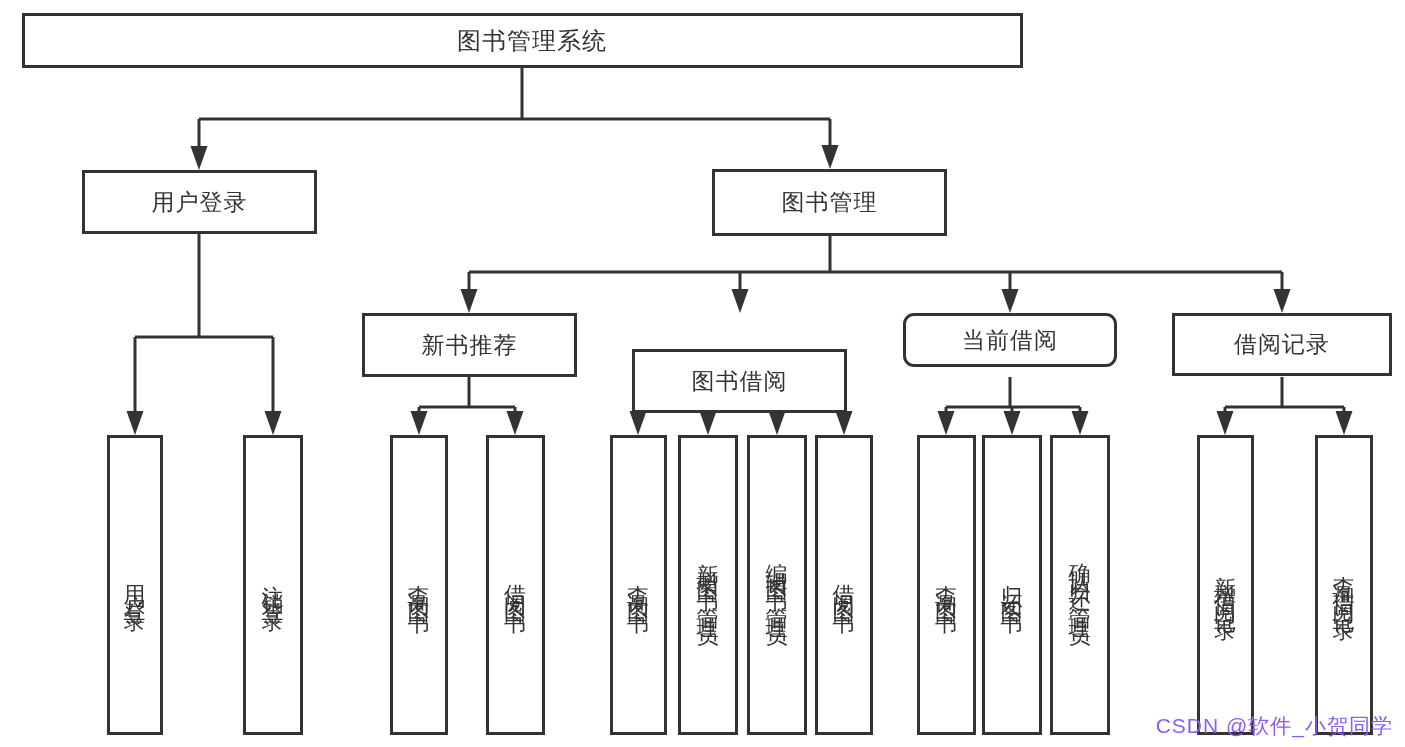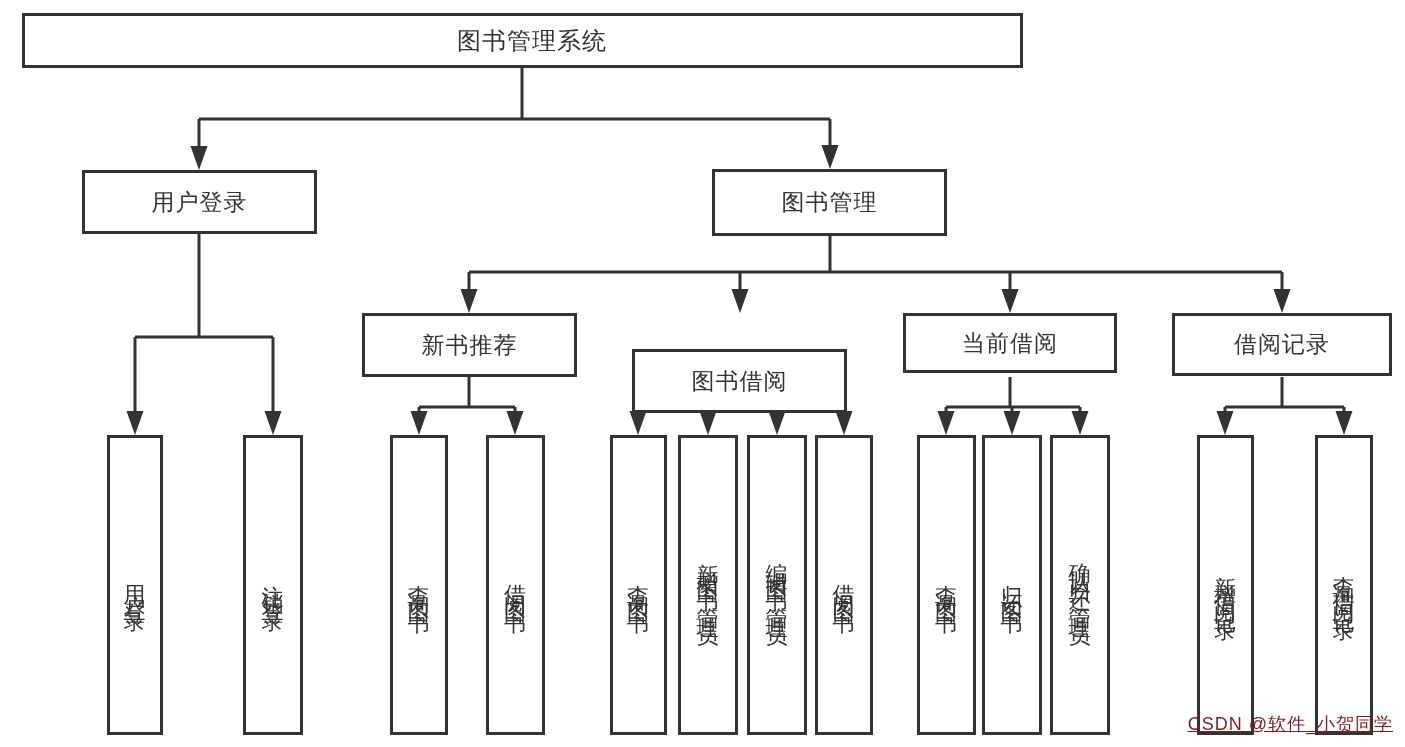--- a/index.html
+++ b/index.html
@@ -26,26 +26,25 @@
     writing-mode:vertical-rl;
     text-orientation:mixed;
     font-size:22px;
     line-height:1.05;
     letter-spacing:9px;
     white-space:nowrap;
   }
   .watermark{
     position:absolute;
     top:712px;right:12px;
-    font-size:18px;
-    color:#7f1d1d;
+    font-size:21px;
+    color:#8b5cf6;
     letter-spacing:1px;
     z-index:3;
     white-space:nowrap;
-    text-decoration:underline;
   }
 </style>
 </head>
 <body>
 
 <div class="stage">
 
   <svg id="connectors" class="connectors" width="1405" height="747">
     <path d="M522 68 V119 M199 119 H830
              M199 234 V337 M135 337 H273
@@ -104,21 +103,21 @@
   <div class="node" style="left:362px;top:313px;width:215px;height:64px;">
     <span class="h-label">新书推荐</span>
   </div>
 
   <div class="node" style="left:712px;top:169px;width:235px;height:67px;">
     <span class="h-label">图书管理</span>
   </div>
   <div class="node" style="left:632px;top:313px;width:215px;height:64px;margin-top:36px;">
     <span class="h-label">图书借阅</span>
   </div>
-  <div class="node" style="left:903px;top:313px;width:214px;height:60px;">
+  <div class="node" style="left:903px;top:313px;width:214px;height:54px;border-radius:11px;">
     <span class="h-label">当前借阅</span>
   </div>
   <div class="node" style="left:1172px;top:313px;width:220px;height:63px;">
     <span class="h-label">借阅记录</span>
   </div>
 
   <div class="node leaf" style="left:107px;top:435px;width:56px;height:300px;">
     <span class="v-label">用户登录</span>
   </div>
   <div class="node leaf" style="left:243px;top:435px;width:60px;height:300px;">

